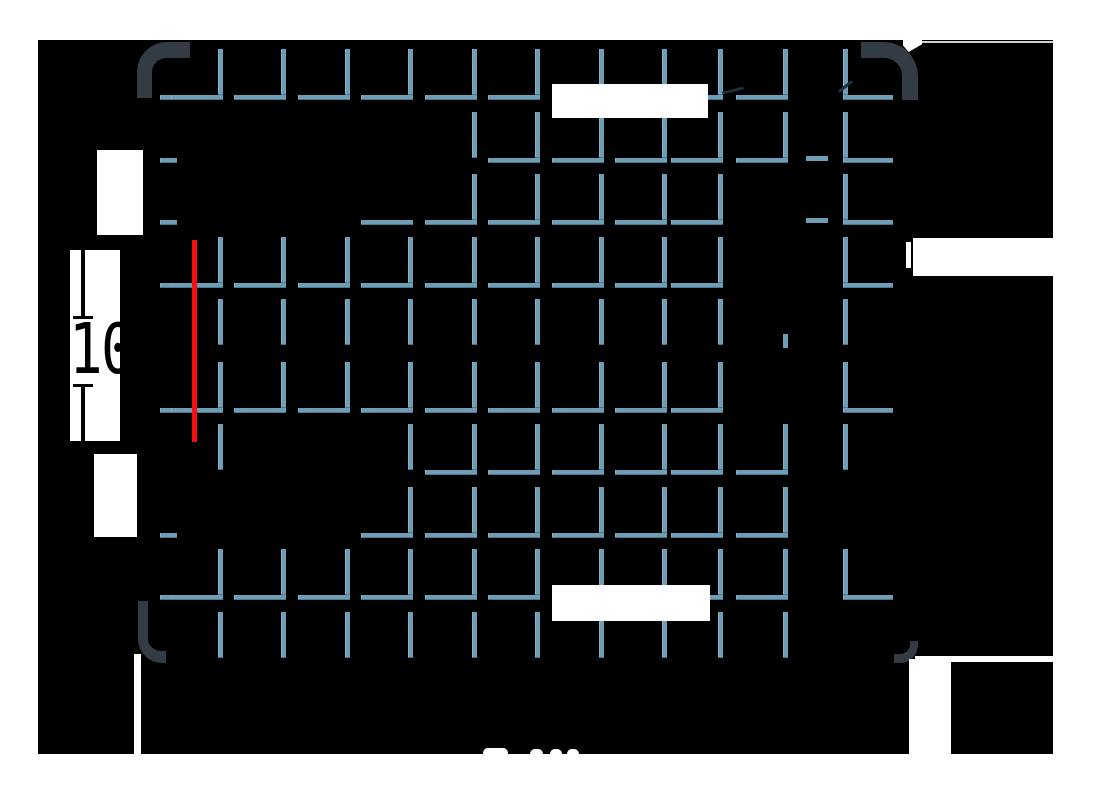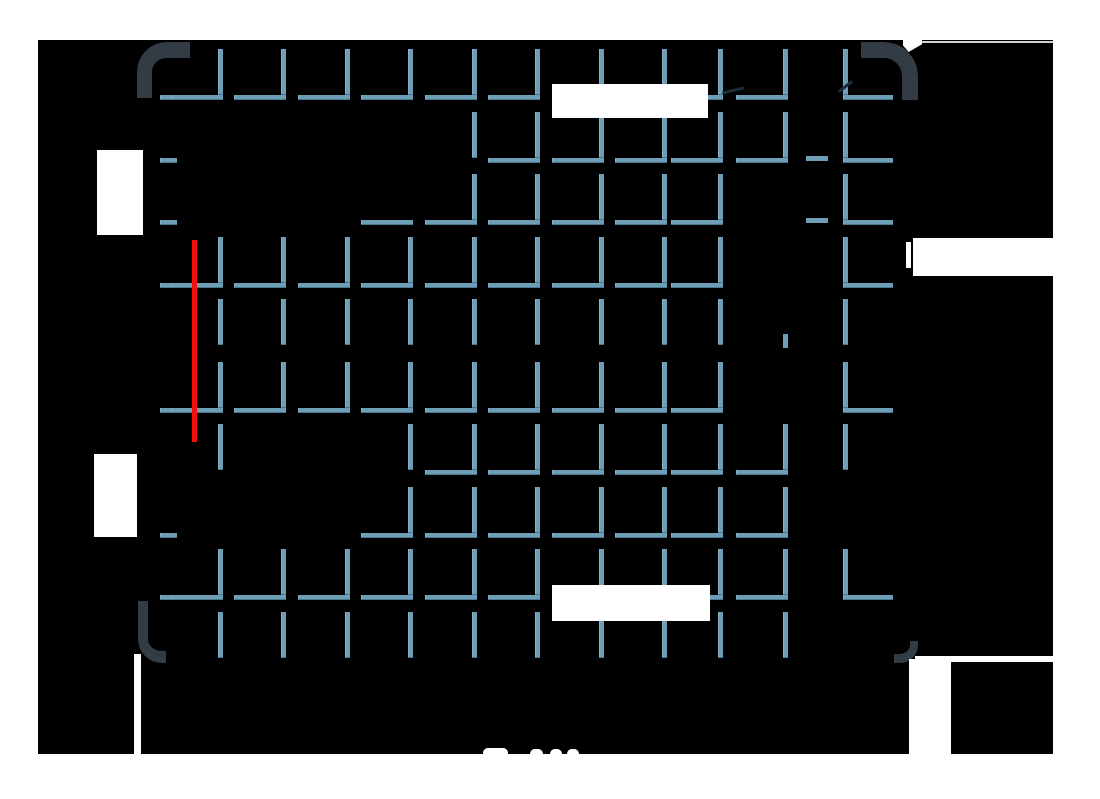--- a/index.html
+++ b/index.html
@@ -8,20 +8,27 @@
   #stage *{position:absolute;box-sizing:border-box;}
   #dim-box{overflow:hidden;background:#ffffff;z-index:6;}
   #dim-text{position:absolute;color:#000;font-size:70px;line-height:1;
             transform:scaleX(0.80);transform-origin:left top;letter-spacing:-2px;}
 </style>
 </head>
 <body>
 
 <div id="stage">
   <div id="canvas" style="left: 38px; top: 40px; width: 1015px; height: 714px; background: rgb(0, 0, 0); z-index: 0;"></div>
+  <div id="dim-box" style="left: 70px; top: 250px; width: 50px; height: 191px;">
+    <span id="dim-text" style="left: -1px; top: 64px;">10</span>
+  <div style="left: 11px; top: 0px; width: 4px; height: 68px; background: rgb(0, 0, 0);"></div>
+      <div style="left: 11px; top: 136px; width: 4px; height: 55px; background: rgb(0, 0, 0);"></div>
+      <div style="left: 3px; top: 66px; width: 20px; height: 3px; background: rgb(0, 0, 0);"></div>
+      <div style="left: 3px; top: 134px; width: 20px; height: 3px; background: rgb(0, 0, 0);"></div>
+    </div>
 <div style="left: 160px; top: 95px; width: 48px; height: 5px; background: rgb(110, 158, 182); z-index: 2; box-shadow: rgb(74, 120, 145) 0px -1px 0px inset, rgba(255, 255, 255, 0.18) 1px 0px 0px inset;"></div>
     <div style="left: 218px; top: 49px; width: 5px; height: 46px; background: rgb(110, 158, 182); z-index: 2; box-shadow: rgb(74, 120, 145) 0px -1px 0px inset, rgba(255, 255, 255, 0.18) 1px 0px 0px inset;"></div>
     <div style="left: 171px; top: 95px; width: 52px; height: 5px; background: rgb(110, 158, 182); z-index: 2; box-shadow: rgb(74, 120, 145) 0px -1px 0px inset, rgba(255, 255, 255, 0.18) 1px 0px 0px inset;"></div>
     <div style="left: 281px; top: 49px; width: 5px; height: 46px; background: rgb(110, 158, 182); z-index: 2; box-shadow: rgb(74, 120, 145) 0px -1px 0px inset, rgba(255, 255, 255, 0.18) 1px 0px 0px inset;"></div>
     <div style="left: 234px; top: 95px; width: 52px; height: 5px; background: rgb(110, 158, 182); z-index: 2; box-shadow: rgb(74, 120, 145) 0px -1px 0px inset, rgba(255, 255, 255, 0.18) 1px 0px 0px inset;"></div>
     <div style="left: 345px; top: 49px; width: 5px; height: 46px; background: rgb(110, 158, 182); z-index: 2; box-shadow: rgb(74, 120, 145) 0px -1px 0px inset, rgba(255, 255, 255, 0.18) 1px 0px 0px inset;"></div>
     <div style="left: 298px; top: 95px; width: 52px; height: 5px; background: rgb(110, 158, 182); z-index: 2; box-shadow: rgb(74, 120, 145) 0px -1px 0px inset, rgba(255, 255, 255, 0.18) 1px 0px 0px inset;"></div>
     <div style="left: 408px; top: 49px; width: 5px; height: 46px; background: rgb(110, 158, 182); z-index: 2; box-shadow: rgb(74, 120, 145) 0px -1px 0px inset, rgba(255, 255, 255, 0.18) 1px 0px 0px inset;"></div>
     <div style="left: 361px; top: 95px; width: 52px; height: 5px; background: rgb(110, 158, 182); z-index: 2; box-shadow: rgb(74, 120, 145) 0px -1px 0px inset, rgba(255, 255, 255, 0.18) 1px 0px 0px inset;"></div>
     <div style="left: 472px; top: 49px; width: 5px; height: 46px; background: rgb(110, 158, 182); z-index: 2; box-shadow: rgb(74, 120, 145) 0px -1px 0px inset, rgba(255, 255, 255, 0.18) 1px 0px 0px inset;"></div>

